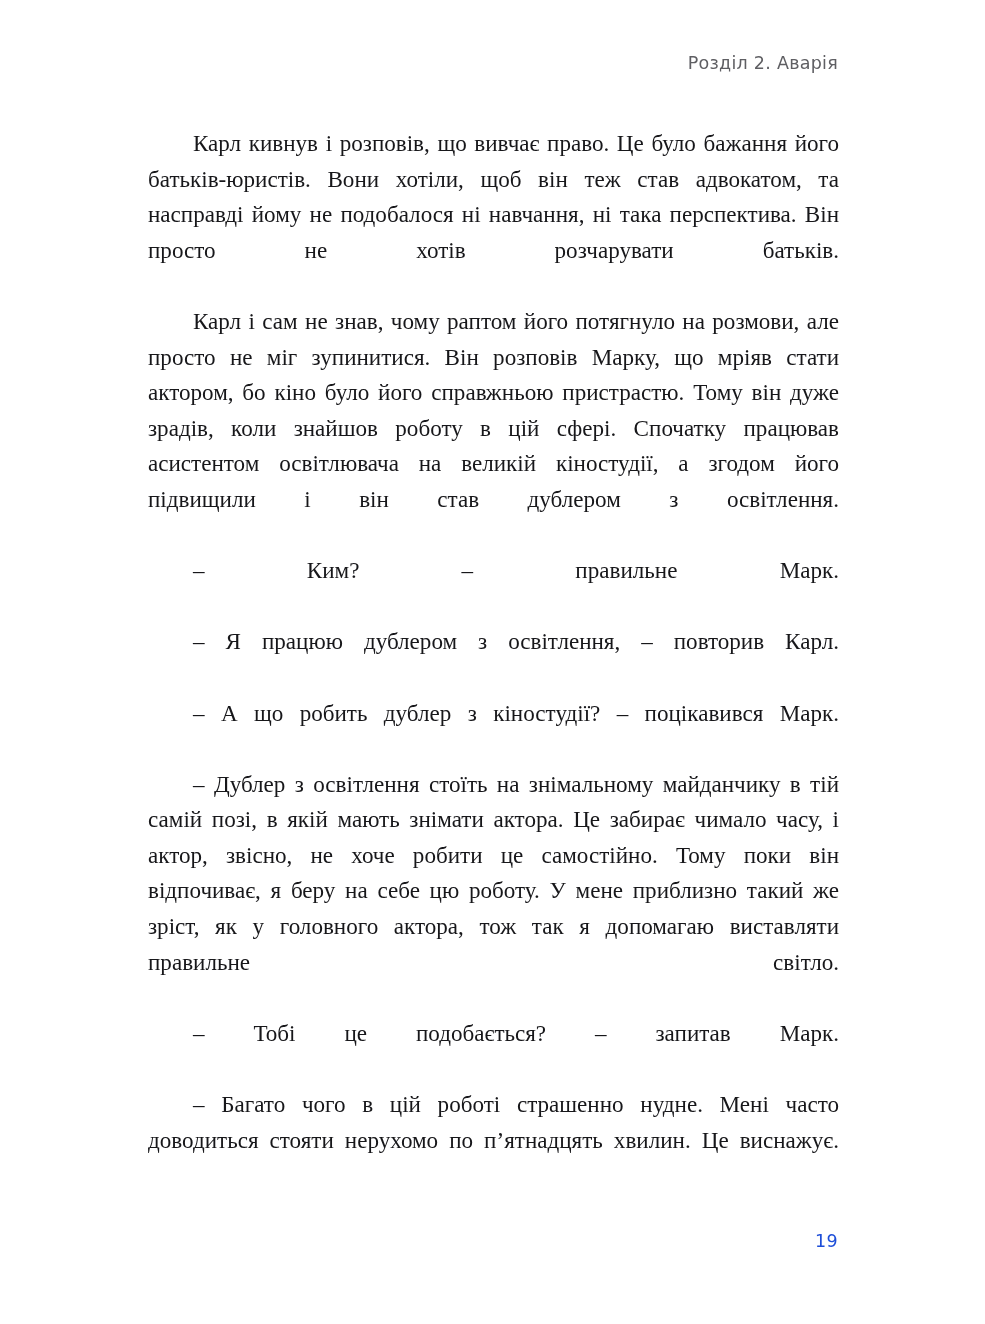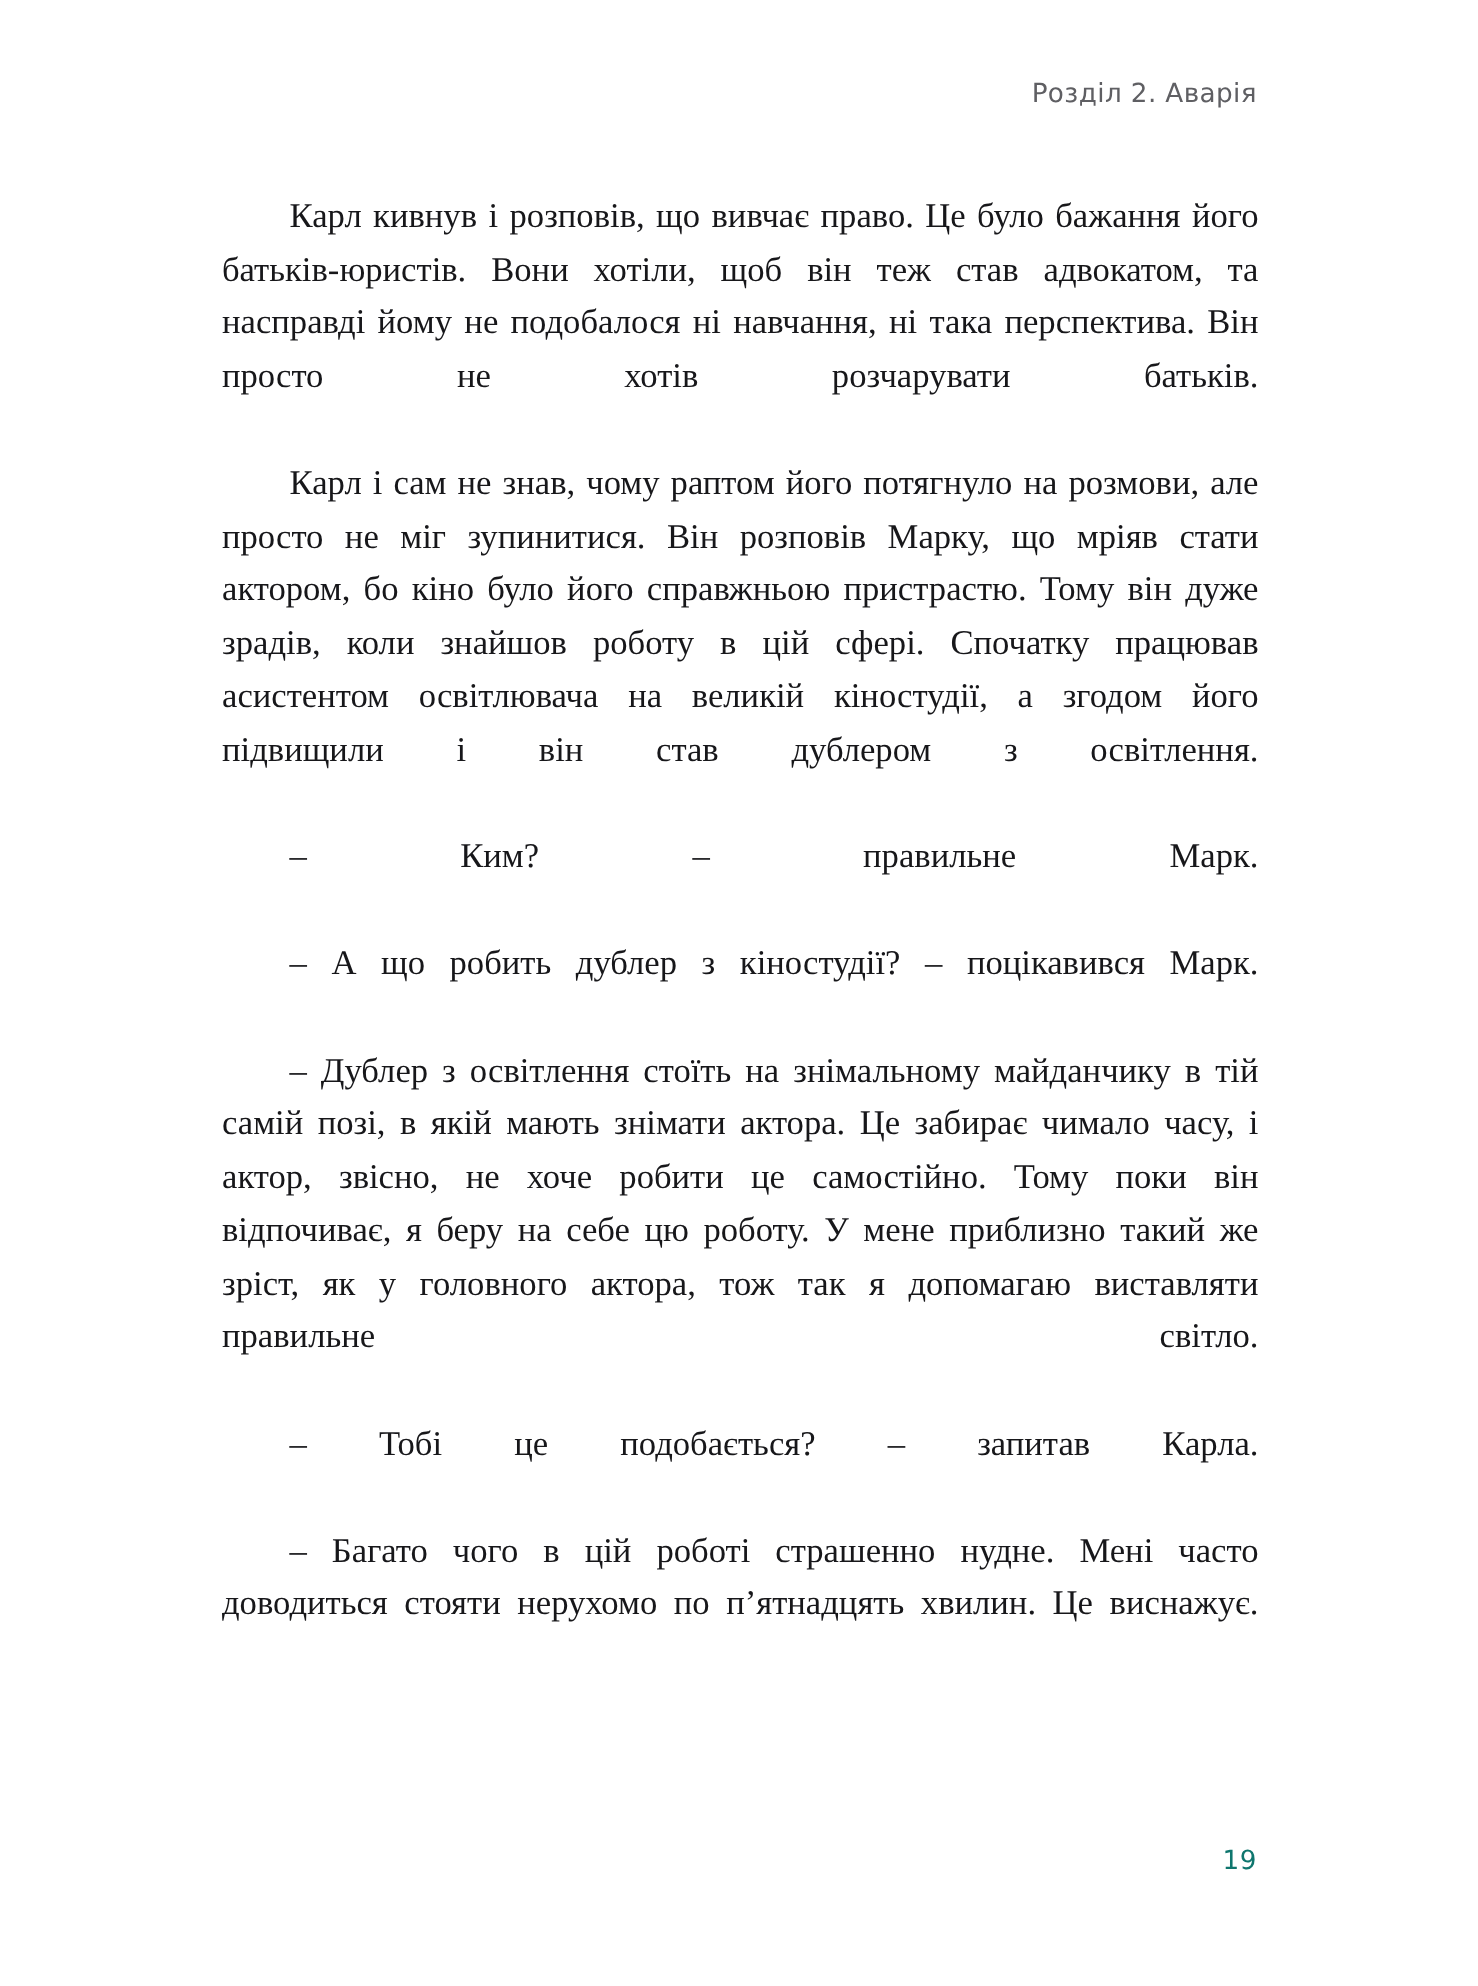--- a/index.html
+++ b/index.html
@@ -67,37 +67,38 @@
   
   .folio {
     position: absolute;
     left: 148px;
     top: 1231px;
     width: 690px;
     text-align: right;
     font-family: "DejaVu Sans", "Liberation Sans", sans-serif;
     font-size: 17.5px;
     font-weight: 400;
-    color: #0f766e;
+    color: #1d4ed8;
     letter-spacing: 0.02em;
   }
 </style>
 </head>
 <body>
 
 <div class="page">
 
   <div class="running-header">Розділ 2. Аварія</div>
 
   <div class="text-column">
     <p>Карл кивнув і розповів, що вивчає право. Це було бажання його батьків-юристів. Вони хотіли, щоб він теж став адвокатом, та насправді йому не подобалося ні навчання, ні така перспектива. Він просто не хотів розчарувати батьків.</p>
     <p>Карл і сам не знав, чому раптом його потягнуло на розмови, але просто не міг зупинитися. Він розповів Марку, що мріяв стати актором, бо кіно було його справжньою пристрастю. Тому він дуже зрадів, коли знайшов роботу в цій сфері. Спочатку працював асистентом освітлювача на великій кіностудії, а згодом його підвищили і він став дублером з освітлення.</p>
     <p>– Ким? – правильне Марк.</p>
+    <p>– Я працюю дублером з освітлення, – повторив Карл.</p>
     <p>– А що робить дублер з кіностудії? – поцікавився Марк.</p>
     <p>– Дублер з освітлення стоїть на знімальному майданчику в тій самій позі, в якій мають знімати актора. Це забирає чимало часу, і актор, звісно, не хоче робити це самостійно. Тому поки він відпочиває, я беру на себе цю роботу. У мене приблизно такий же зріст, як у головного актора, тож так я допомагаю виставляти правильне світло.</p>
-    <p>– Тобі це подобається? – запитав Карла.</p>
+    <p>– Тобі це подобається? – запитав Марк.</p>
     <p>– Багато чого в цій роботі страшенно нудне. Мені часто доводиться стояти нерухомо по п’ятнадцять хвилин. Це виснажує.</p>
 
   </div>
 
   <div class="folio">19</div>
 
 </div>
 
 </body></html>

